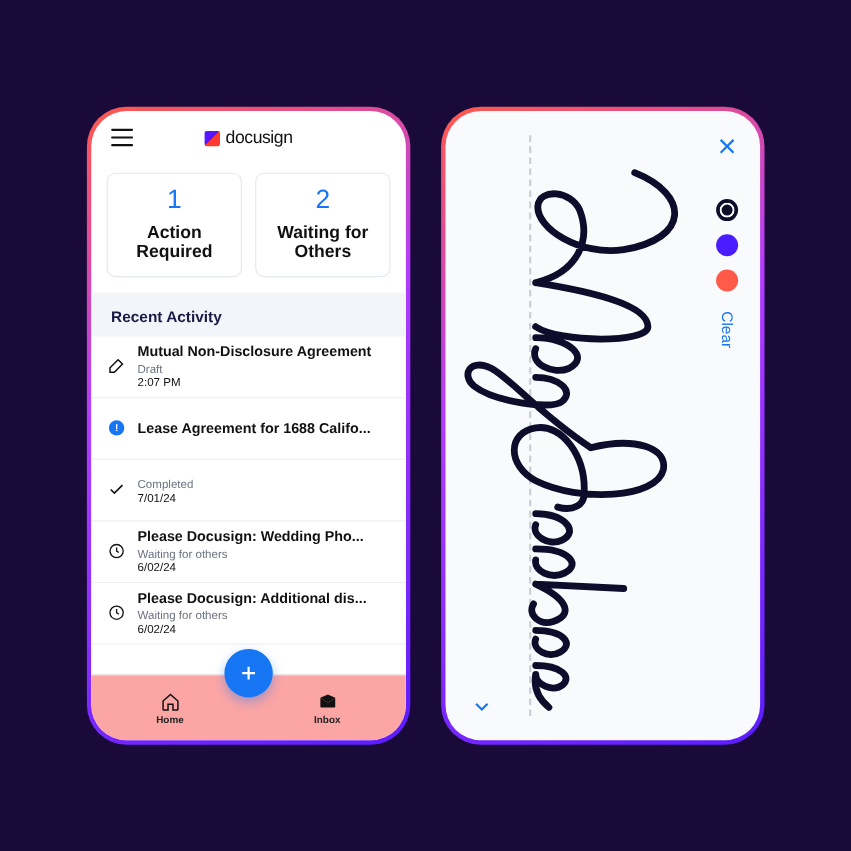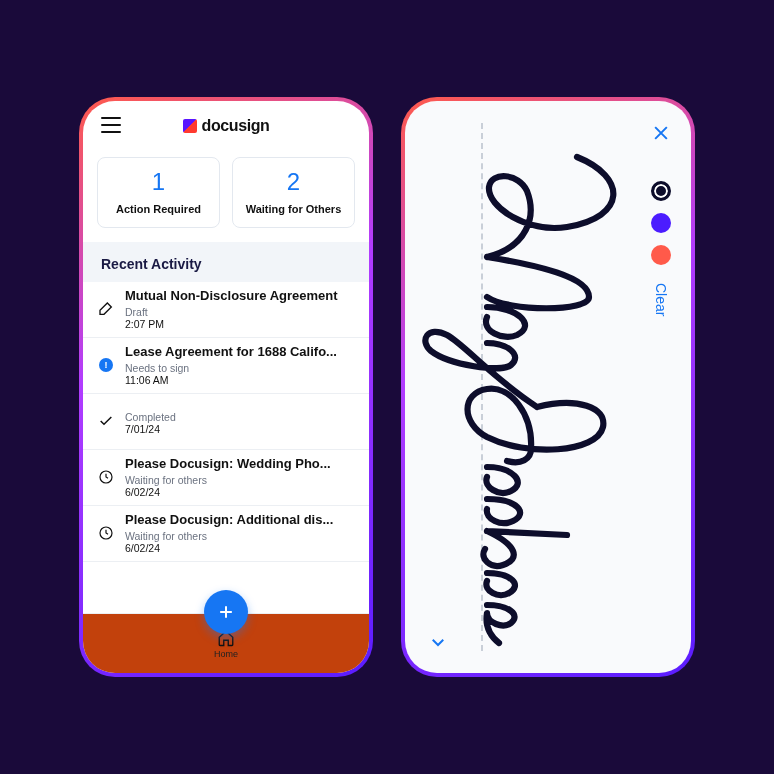--- a/index.html
+++ b/index.html
@@ -53,38 +53,38 @@
   }
   .menu-btn span { height: 2.4px; background: #111; border-radius: 2px; }
 
   .brand { display: inline-flex; align-items: center; gap: 5px; }
   .brand-mark {
     width: 14px; height: 14px;
     background: linear-gradient(135deg, #5915ff 50%, #ff3a2f 50%);
     border-radius: 2px;
     position: relative;
   }
-  .brand-name { font-weight: 700; font-size: 16px; color: #111; letter-spacing: -0.4px; }
+  .brand-name { font-weight: 400; font-size: 16px; color: #111; letter-spacing: -0.4px; }
 
   .summary-row {
     display: flex;
     gap: 12px;
     padding: 6px 14px 14px 14px;
   }
   .summary-card {
     flex: 1;
     background: #fff;
     border: 1px solid #e3e8ef;
     border-radius: 8px;
     padding: 10px 6px 12px 6px;
     text-align: center;
     cursor: pointer;
   }
   .summary-num { color: #1676f3; font-size: 24px; font-weight: 400; line-height: 1.2; }
-  .summary-label { font-size: 11px; color: #111; font-weight: 600; margin-top: 6px; }
+  .summary-label { font-size: 16px; color: #111; font-weight: 600; margin-top: 6px; }
 
   .content {
     flex: 1;
     background: #f2f5f9;
     display: flex;
     flex-direction: column;
     overflow: hidden;
   }
   .section-title { font-size: 14px; font-weight: 700; color: #1a1a44; padding: 14px 32px 10px 18px; }
 
@@ -117,24 +117,25 @@
   .row-time { font-size: 10.5px; color: #111; font-weight: 500; }
 
   .alert-dot {
     width: 14px; height: 14px; background: #1676f3; border-radius: 50%;
     display: flex; align-items: center; justify-content: center;
     color: #fff; font-size: 9px; font-weight: 700;
   }
 
   .bottom-nav {
     height: 60px;
-    background: #c2410c;
+    background: #fca5a5;
     border-top: 1px solid #eceff3;
     display: flex;
     position: relative;
+    font-weight: bold;
   }
   .nav-item {
     flex: 1;
     display: flex;
     flex-direction: column;
     align-items: center;
     justify-content: center;
     gap: 2px;
     cursor: pointer;
   }
@@ -265,24 +266,20 @@
             </div>
           </div>
         </div>
 
         <div class="row">
           <div class="row-icon">
             <div class="alert-dot">!</div>
           </div>
           <div class="row-body">
             <div class="row-title">Lease Agreement for 1688 Califo...</div>
-            <div class="row-sub-line">
-              <span class="row-status">Needs to sign</span>
-              <span class="row-time">11:06 AM</span>
-            </div>
           </div>
         </div>
 
         <div class="row">
           <div class="row-icon">
             <svg width="16" height="16" viewBox="0 0 24 24" fill="none" stroke="#111" stroke-width="2.2">
                 <path d="M4 12l5 5L20 6"></path>
               </svg>
           </div>
           <div class="row-body">
@@ -332,20 +329,27 @@
       <div class="nav-item">
         <svg width="18" height="18" viewBox="0 0 24 24" fill="none" stroke="#111" stroke-width="1.8">
             <path d="M3 11l9-8 9 8v10a1 1 0 0 1-1 1h-5v-7h-6v7H4a1 1 0 0 1-1-1V11z"></path>
           </svg>
         <span class="nav-label">Home</span>
       </div>
       <div class="fab">
         <svg width="20" height="20" viewBox="0 0 24 24" stroke="#fff" stroke-width="2.4">
             <path d="M12 5v14M5 12h14"></path>
           </svg>
+      </div>
+      <div class="nav-item">
+        <svg width="18" height="18" viewBox="0 0 24 24" fill="#111">
+            <path d="M3 7l9 6 9-6v11a1 1 0 0 1-1 1H4a1 1 0 0 1-1-1V7z"></path>
+            <path d="M3 7l9 6 9-6-9-4-9 4z" fill="#111"></path>
+          </svg>
+        <span class="nav-label">Inbox</span>
       </div>
     </div>
 
   </div>
 </div>
 
 <div class="phone">
   <div class="screen sig-screen">
     <div class="sig-wrap">
       <div class="sig-canvas-outer">

